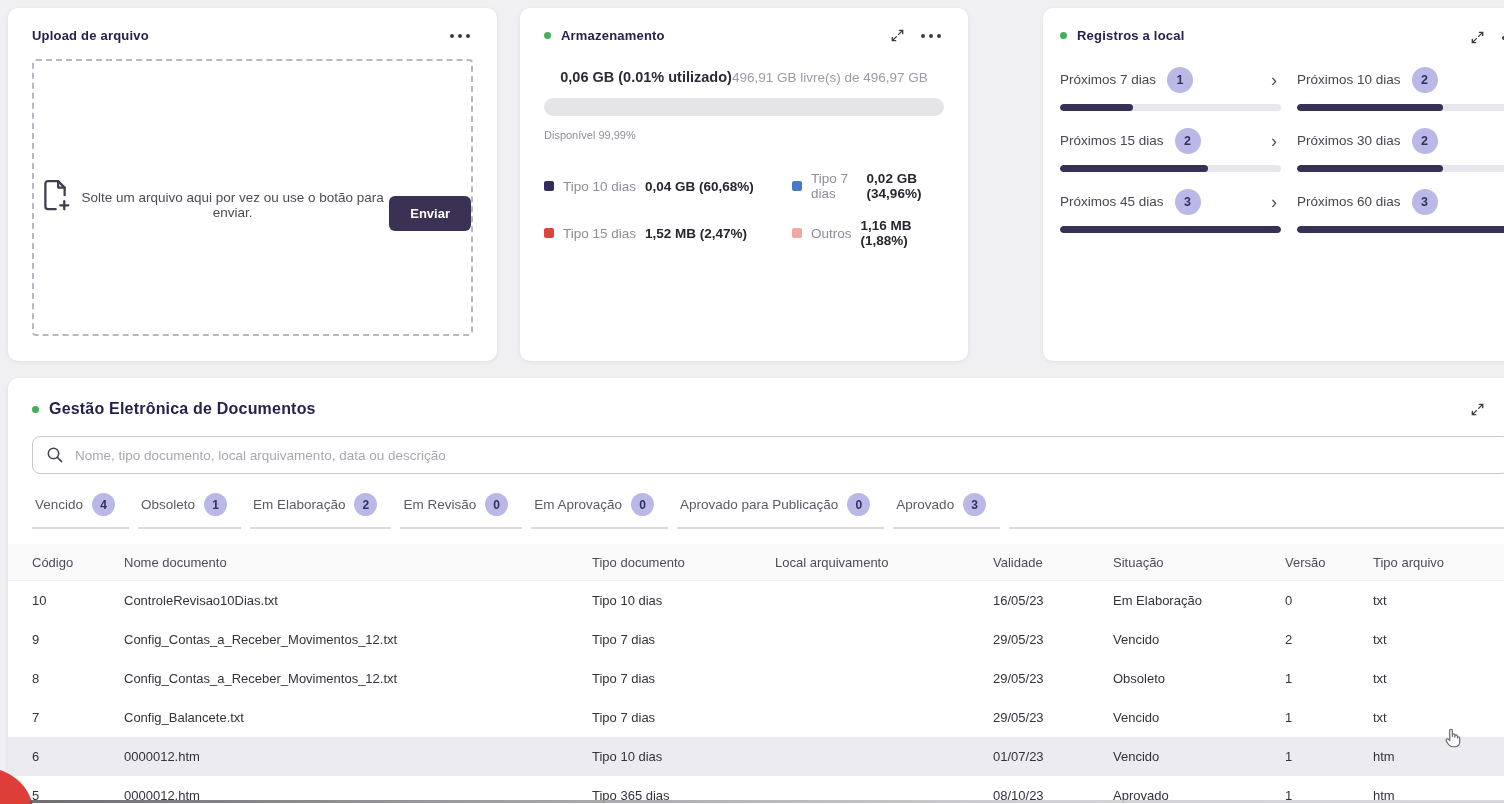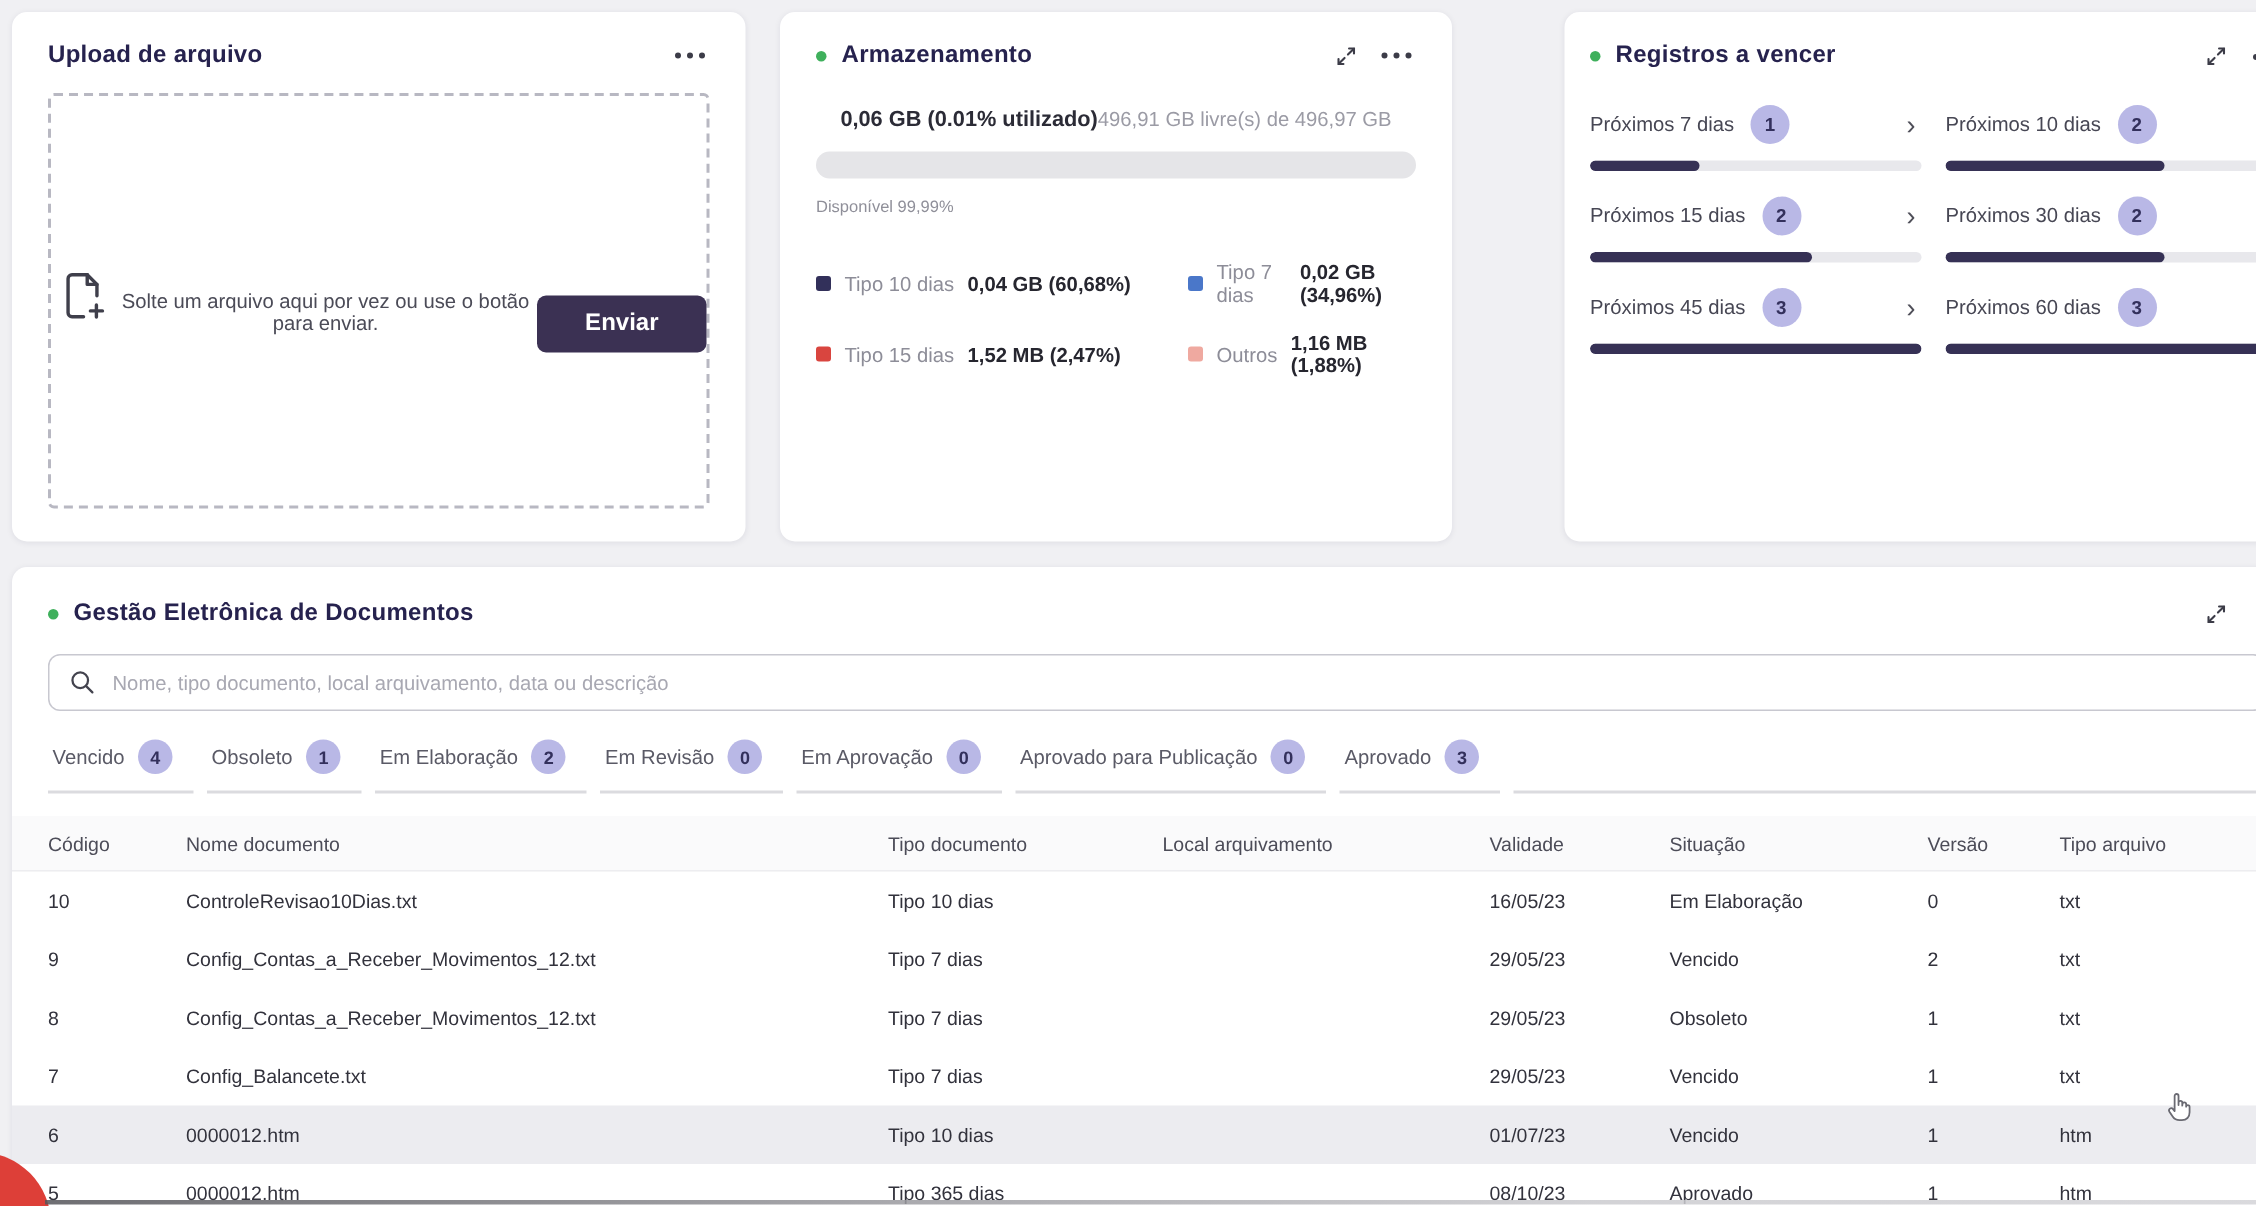--- a/index.html
+++ b/index.html
@@ -3,34 +3,34 @@
 <meta charset="utf-8">
 <style>
   * { box-sizing: border-box; margin: 0; padding: 0; }
   html, body { width: 1504px; height: 804px; overflow: hidden; }
   body { font-family: "Liberation Sans", sans-serif; }
   .page { position: relative; width: 1504px; height: 804px; background: #f0f0f3; overflow: hidden; }
 
   .card { position: absolute; background: #fff; border-radius: 10px; box-shadow: 0 1px 4px rgba(25,25,60,.08); }
 
   .card-head { display: flex; align-items: center; }
-  .card-title { font-size: 16px; font-weight: bold; color: #26224e; display: flex; align-items: center; gap: 10px; letter-spacing: .2px; }
+  .card-title { font-size: 13px; font-weight: bold; color: #26224e; display: flex; align-items: center; gap: 10px; letter-spacing: .2px; }
   .dot-green { width: 7px; height: 7px; border-radius: 50%; background: #3fb05c; flex: none; }
   .head-icons { margin-left: auto; display: flex; align-items: center; gap: 13px; }
   .dots { display: inline-flex; gap: 4px; align-items: center; cursor: pointer; padding: 3px; }
   .dots i { width: 4px; height: 4px; border-radius: 50%; background: #3c3c48; }
   .expand { cursor: pointer; display: inline-flex; }
 
   
   #upload-card { left: 8px; top: 8px; width: 489px; height: 353px; padding: 20px 24px 24px; }
   .dropzone { margin-top: 16px; height: 277px; border: 2px dashed #b8b8c2; border-radius: 4px;
               display: flex; flex-direction: row; align-items: center; justify-content: center; text-align: center; cursor: pointer; }
   .drop-text { margin-top: 14px; font-size: 13.5px; color: #4b4b57; }
   .btn-primary { margin-top: 31px; background: #3b3153; color: #fff; border: none; border-radius: 6px;
-                 padding: 10px 32px; font-size: 16px; font-weight: bold; font-family: inherit; cursor: pointer; }
+                 padding: 10px 21px; font-size: 13px; font-weight: bold; font-family: inherit; cursor: pointer; }
 
   
   #storage-card { left: 520px; top: 8px; width: 448px; height: 353px; padding: 20px 24px; }
   .storage-stats { display: flex; justify-content: center; align-items: baseline; margin-top: 26px; }
   .storage-used { font-size: 14.5px; font-weight: bold; color: #2b2b36; }
   .storage-free { font-size: 13.5px; color: #9b9ba5; }
   .storage-bar { margin-top: 13px; height: 18px; border-radius: 9px; background: #e5e5e8; overflow: hidden; }
   .storage-fill { height: 100%; background: #363155; border-radius: 9px; }
   .storage-available { margin-top: 13px; font-size: 11px; color: #8f8f99; }
   .legend { margin-top: 30px; display: grid; grid-template-columns: 248px 1fr; row-gap: 17px; }
@@ -169,21 +169,21 @@
     <span class="legend-label">Outros</span>
     <span class="legend-value">1,16 MB (1,88%)</span>
   </div>
 </div>
   </section>
 
   <section class="card" id="expiring-card">
     <div class="card-head">
       <h2 class="card-title">
         <span class="dot-green"></span>
-        <span>Registros a vencer</span>
+        <span>Registros a local</span>
       </h2>
     </div>
     <span class="expiring-icons">
       <span class="expand">
         <svg width="15" height="15" viewBox="0 0 16 16" fill="none" stroke="#3c3c48" stroke-width="1.5" stroke-linecap="round">
           <path d="M10 2.5h3.5V6"></path>
             <path d="M13.2 2.8 9.2 6.8"></path>
           <path d="M6 13.5H2.5V10"></path>
             <path d="M2.8 13.2 6.8 9.2"></path>
         </svg>

